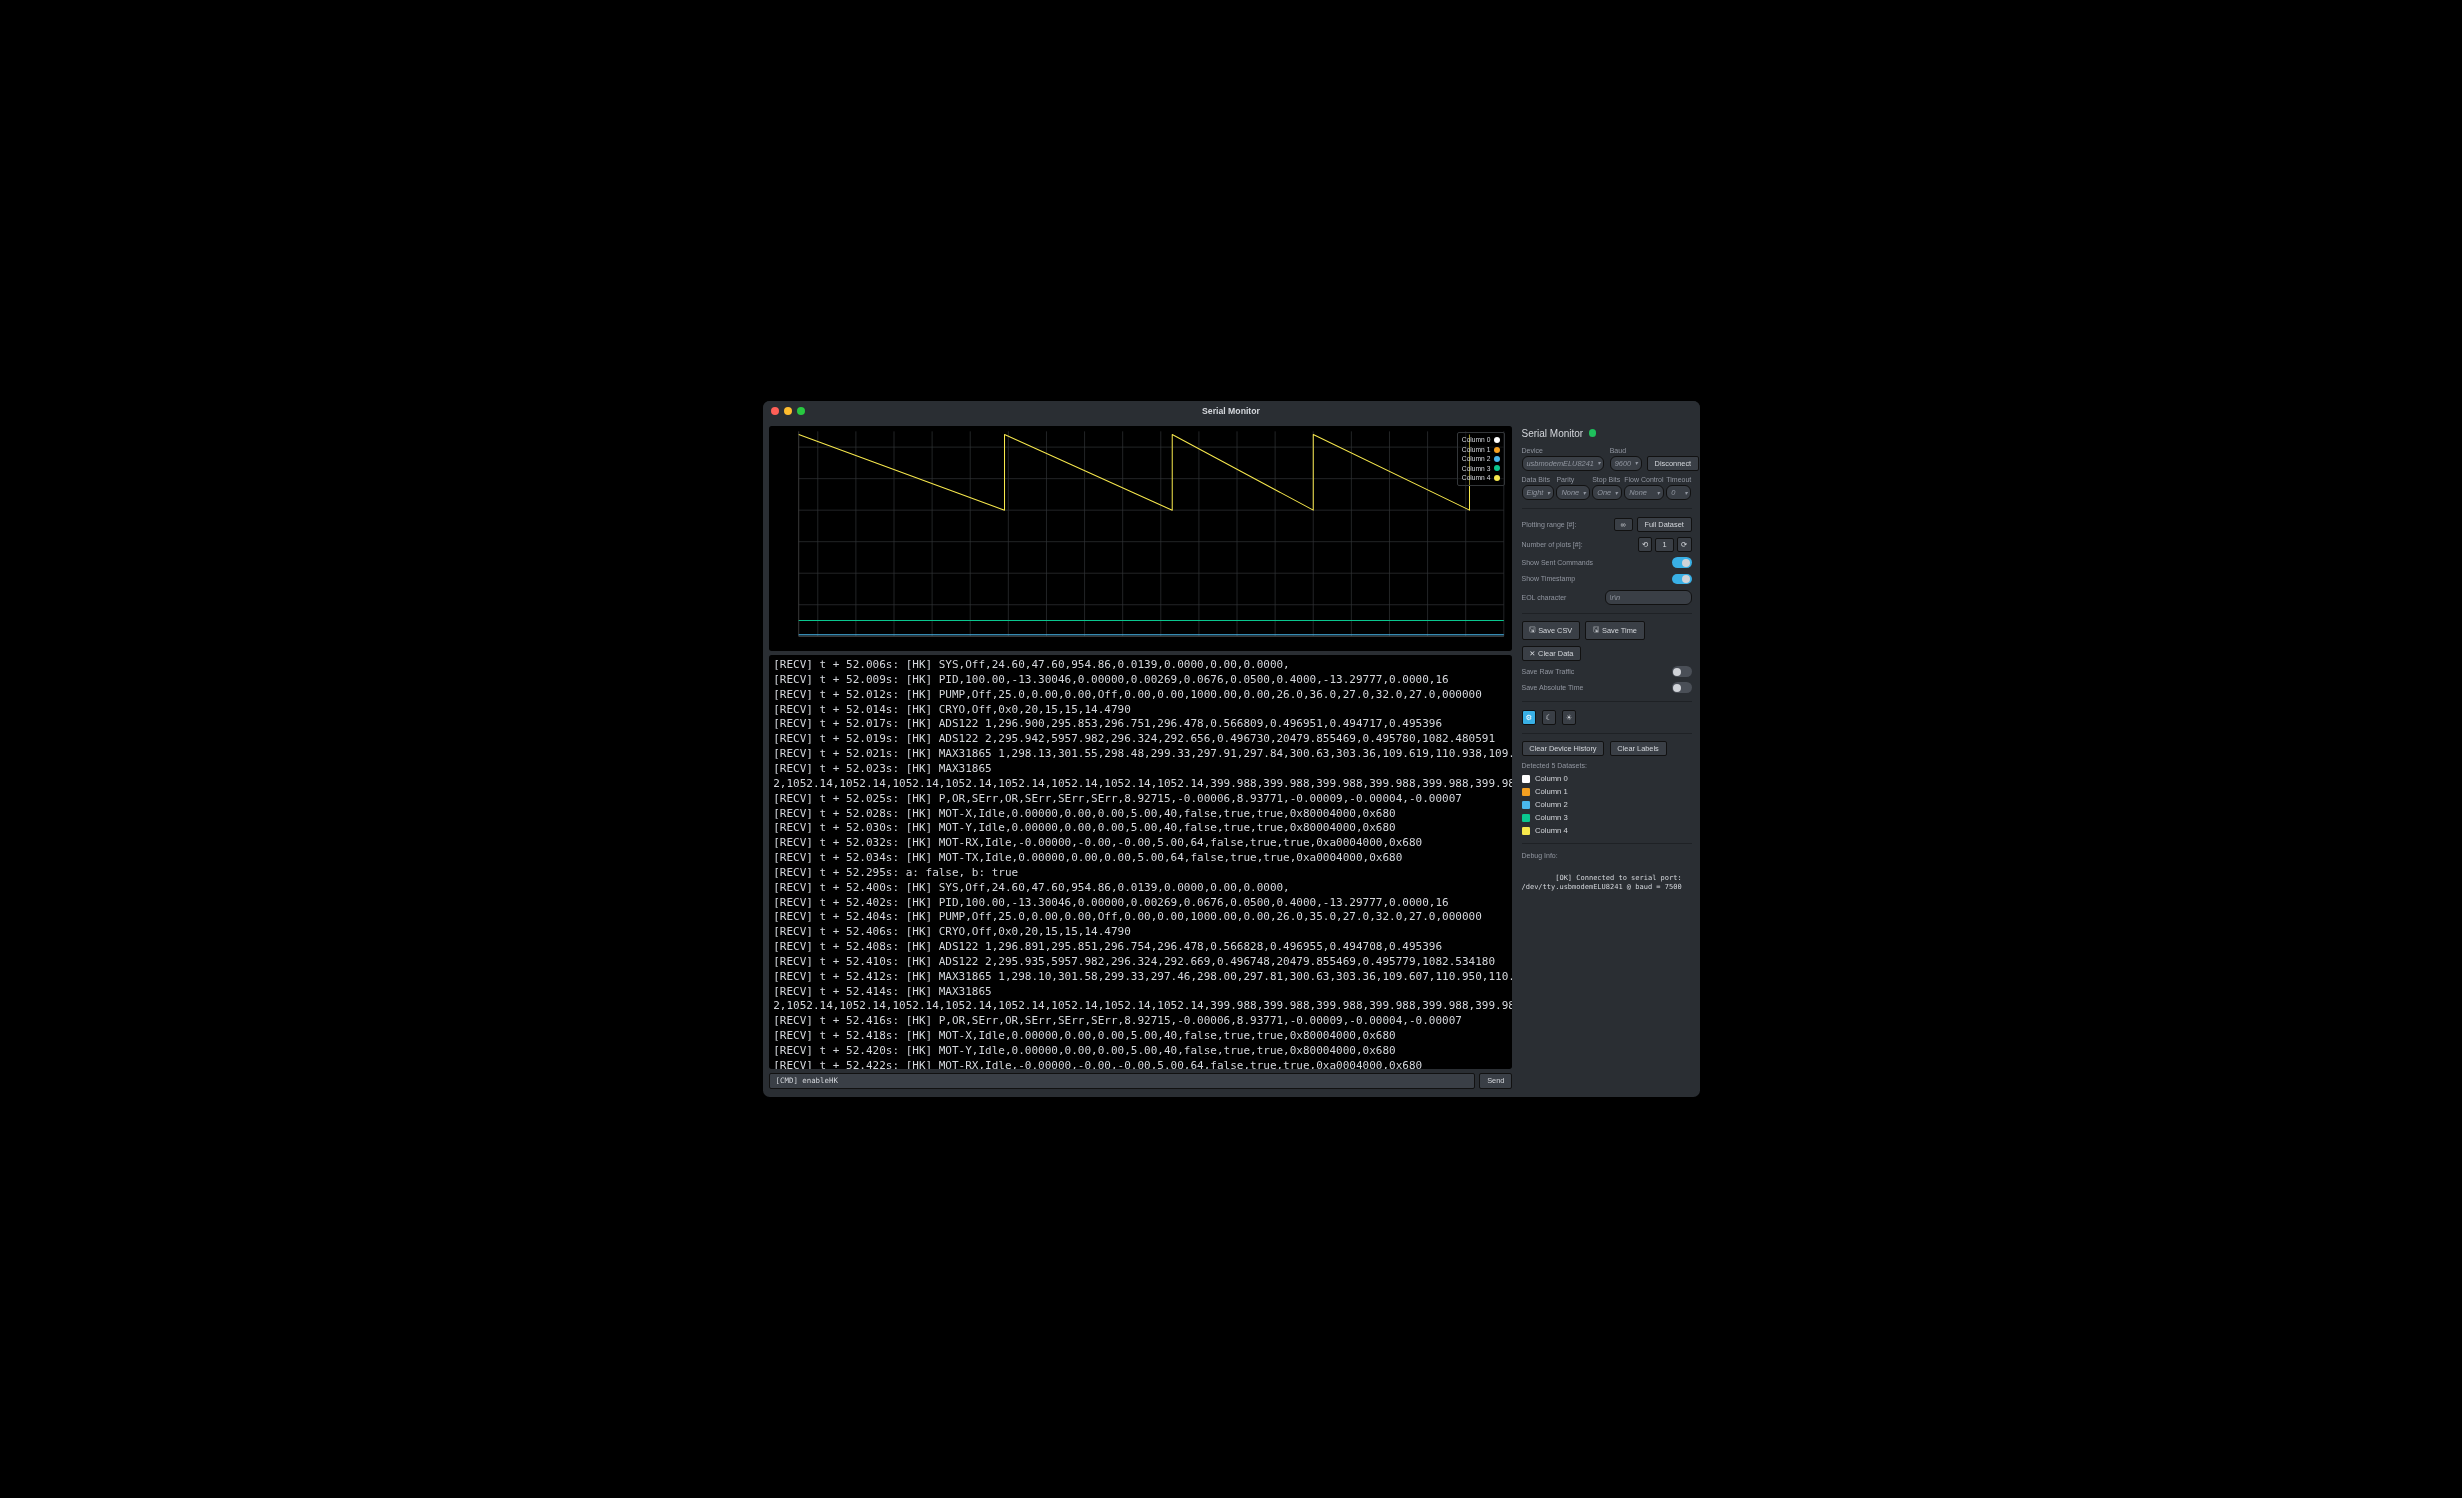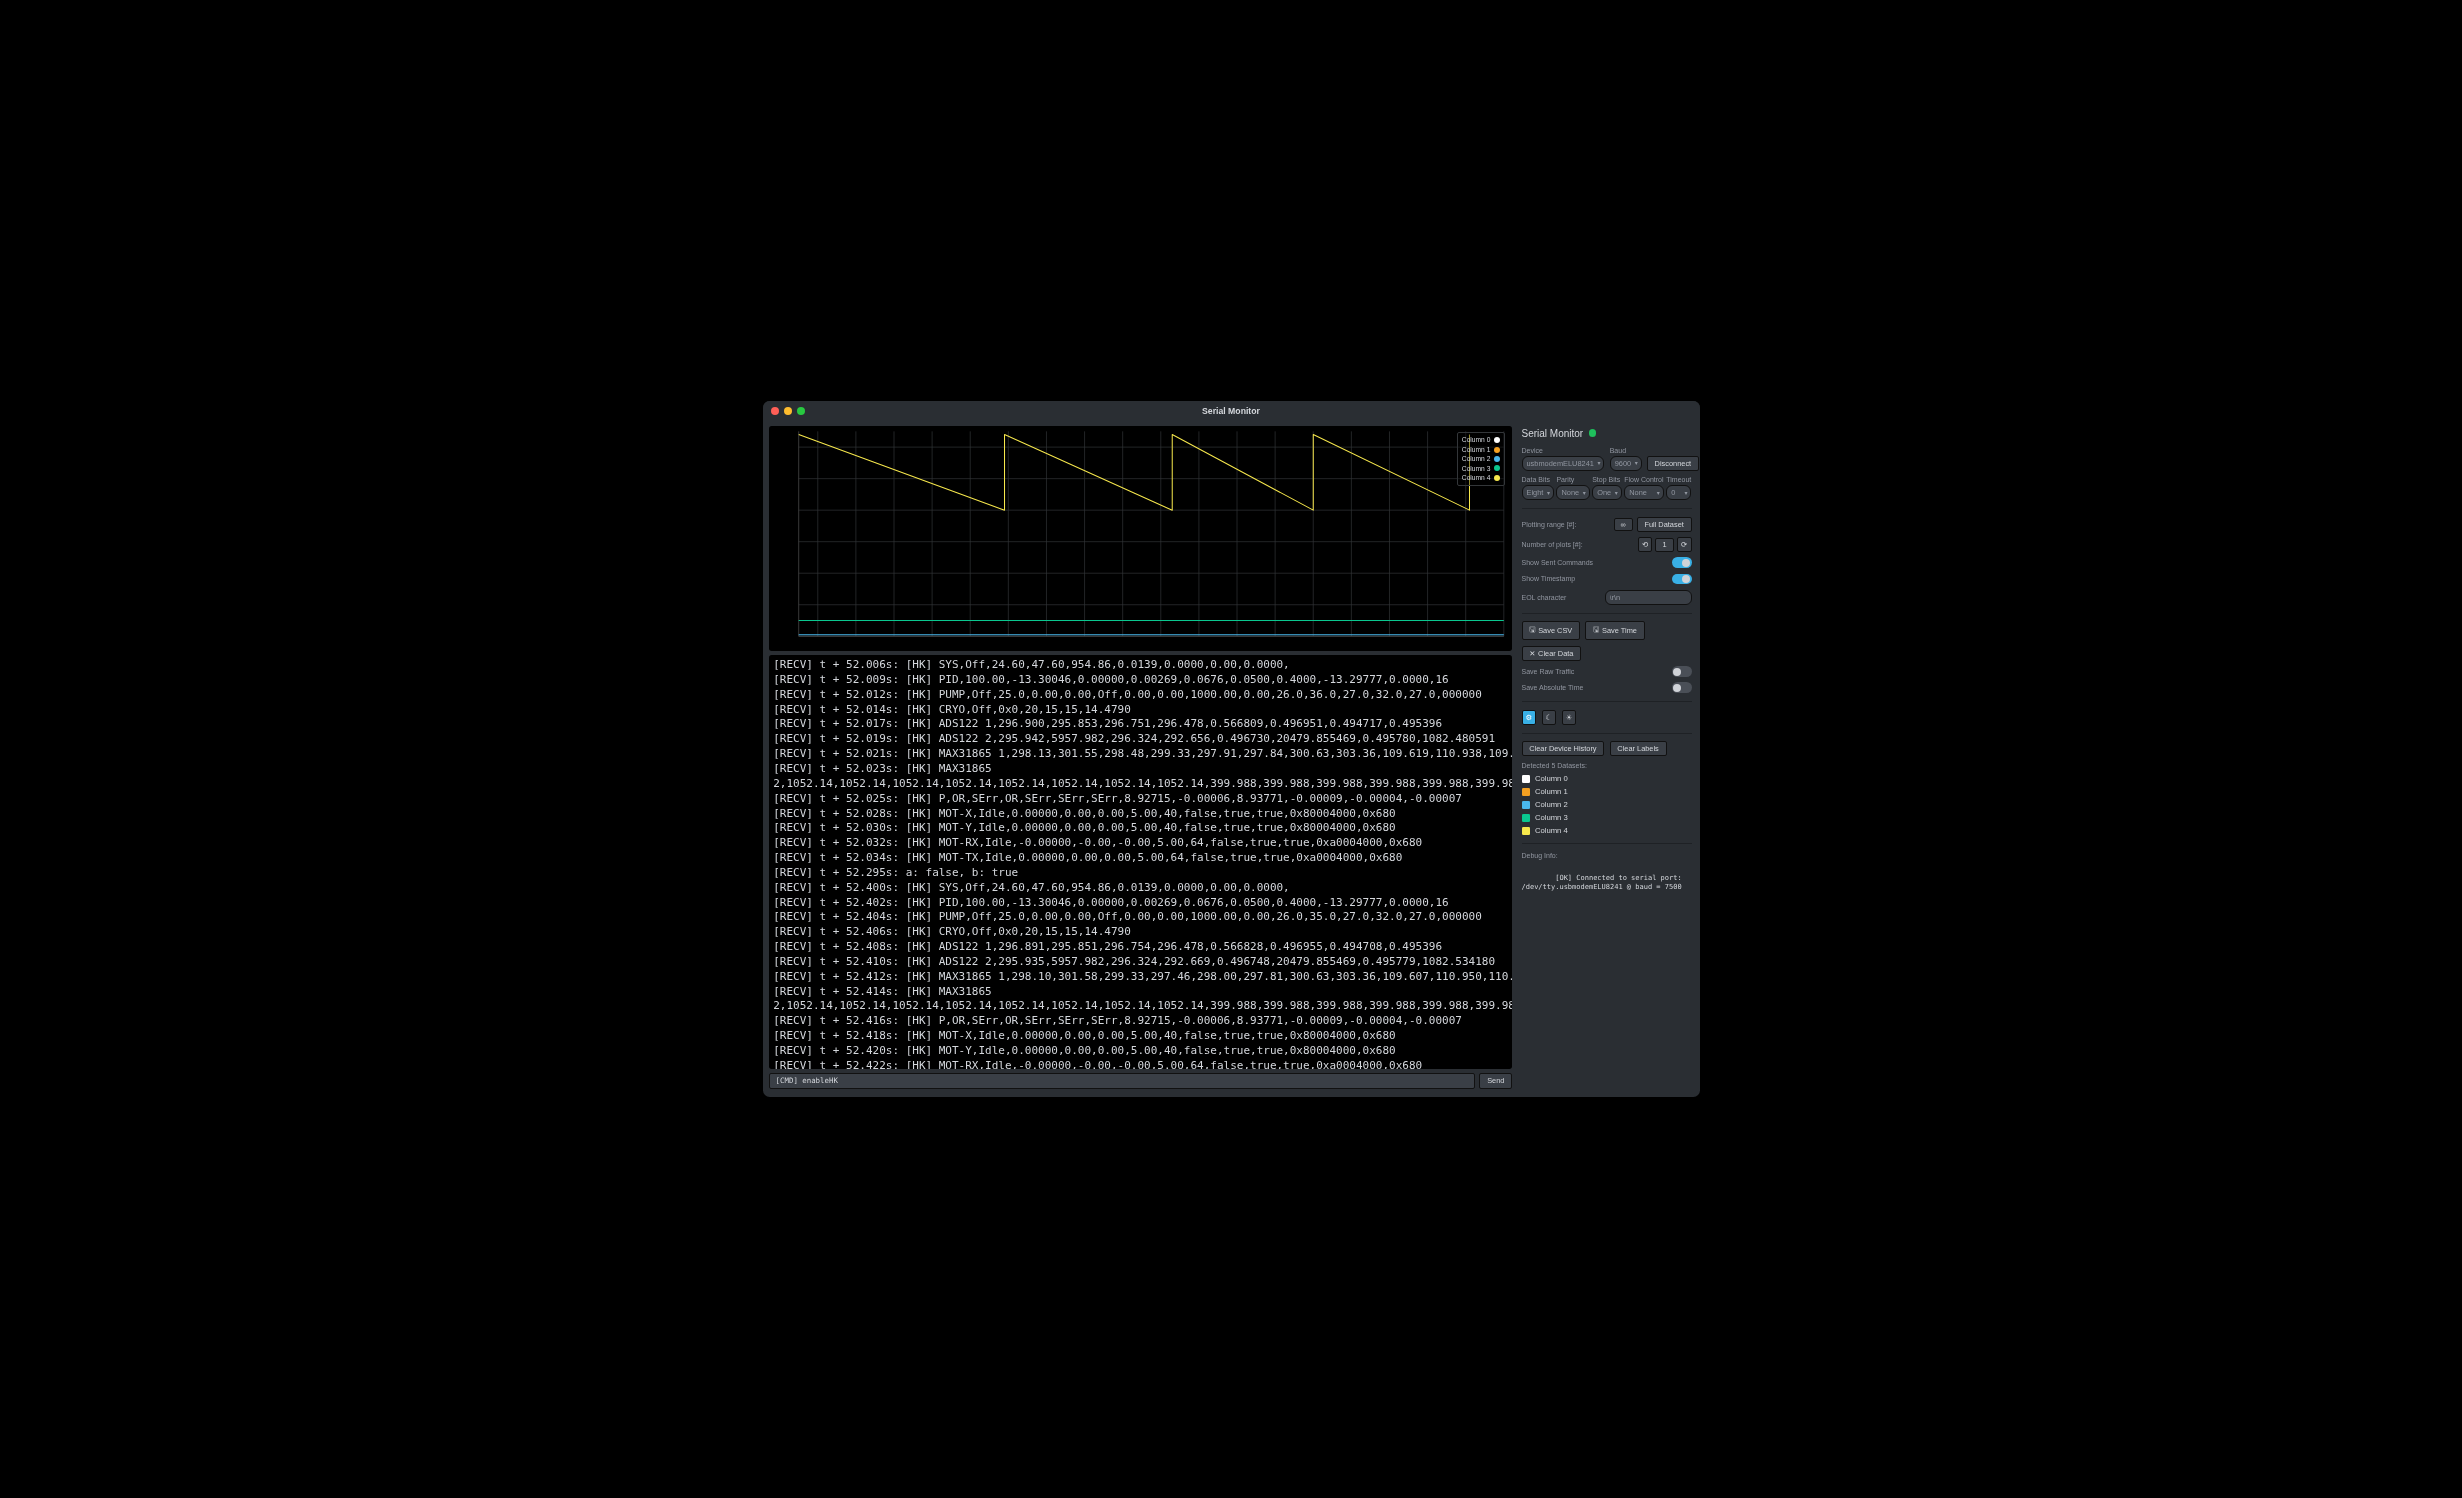--- a/index.html
+++ b/index.html
@@ -155,20 +155,21 @@
   .label { color: var(--fg-dim); font-size: 7px; }
   .select, .text-field {
     background: var(--bg-input);
     border: 0.7px solid #111;
     border-radius: 6px;
     color: var(--fg-dim);
     font-size: 7.4px;
     padding: 2px 9.4px 2px 4px;
     position: relative;
     min-width: 27px;
+    font-style: italic;
   }
   .select::after {
     content: "▾";
     position: absolute;
     right: 2.7px;
     top: 50%;
     transform: translateY(-55%);
     font-size: 6px;
     color: var(--fg-dim);
   }

